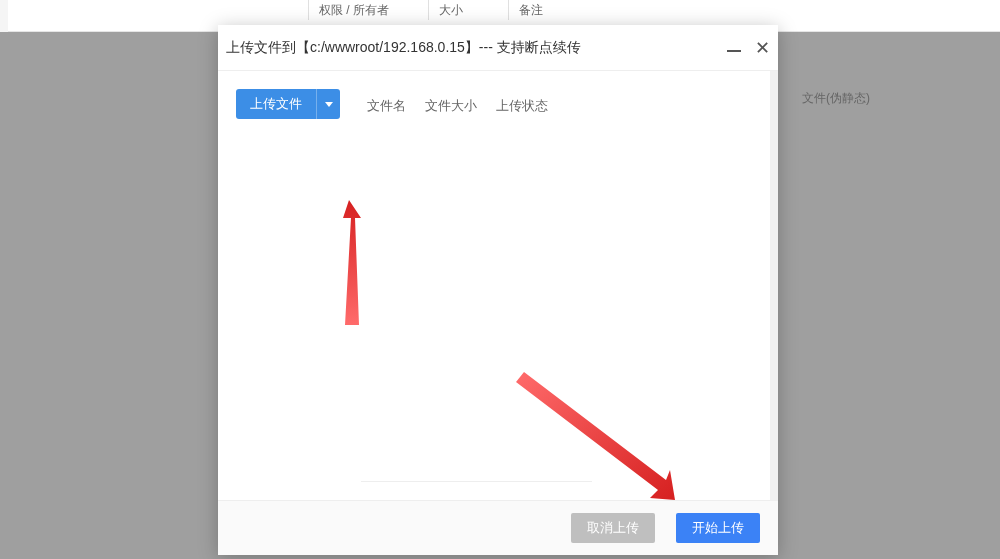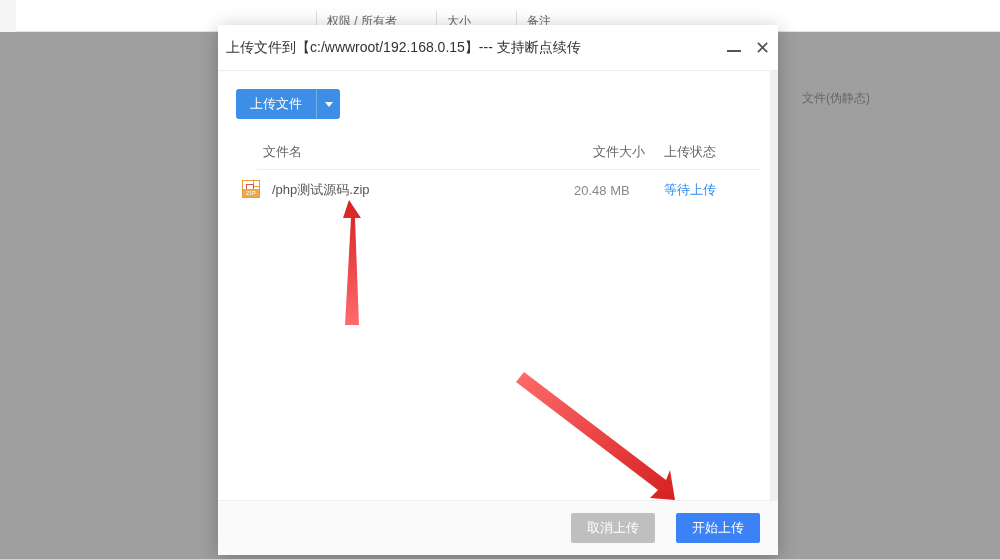--- a/index.html
+++ b/index.html
@@ -10,27 +10,27 @@
       background: #f5f5f5;
       width: 1000px;
       height: 559px;
       overflow: hidden;
       position: relative;
     }
     
     .bg-header {
       position: absolute;
       top: 0;
-      left: 16px;
+      left: 8px;
       right: 0;
       background: #fff;
       border-bottom: 1px solid #e5e5e5;
       height: 32px;
       display: flex;
-      align-items: flex-end;
+      align-items: flex-start;
       padding-left: 300px;
     }
     .bg-header span {
       color: #666;
       font-size: 12px;
       border-left: 1px solid #e0e0e0;
       padding-left: 10px;
       height: 20px;
       line-height: 20px;
     }
@@ -89,21 +89,21 @@
     .close-btn {
       font-size: 18px;
       color: #555;
       cursor: pointer;
       line-height: 1;
     }
     .modal-body {
       flex: 1;
       padding: 18px;
       display: flex;
-      flex-direction: column;
+      flex-direction: row;
       position: relative;
     }
     .upload-btn-group {
       display: flex;
       margin-bottom: 16px;
     }
     .upload-btn {
       background: #3c8ee6;
       color: #fff;
       border: none;
@@ -274,36 +274,20 @@
         <span class="caret-down"></span>
       </button>
     </div>
 
     <div class="file-table-header">
       <div class="col-name">文件名</div>
       <div class="col-size">文件大小</div>
       <div class="col-status">上传状态</div>
     </div>
 
-    <div class="file-row">
-      <div class="file-name-cell">
-        <div class="file-icon">
-          <div class="file-icon-body">
-            <div class="file-icon-flap"></div>
-            <div class="file-icon-accent"></div>
-            <div class="file-icon-band">ZIP</div>
-          </div>
-        </div>
-        <span>/php测试源码.zip</span>
-      </div>
-      <div class="file-size-cell">20.48 MB</div>
-      <div class="file-status-cell">
-        <span class="status-link">等待上传</span>
-      </div>
-    </div>
   </div>
 
   <div class="scrollbar-track"></div>
 
   <div class="modal-footer">
     <button class="btn-cancel">取消上传</button>
     <button class="btn-start">开始上传</button>
   </div>
 </div>
 

